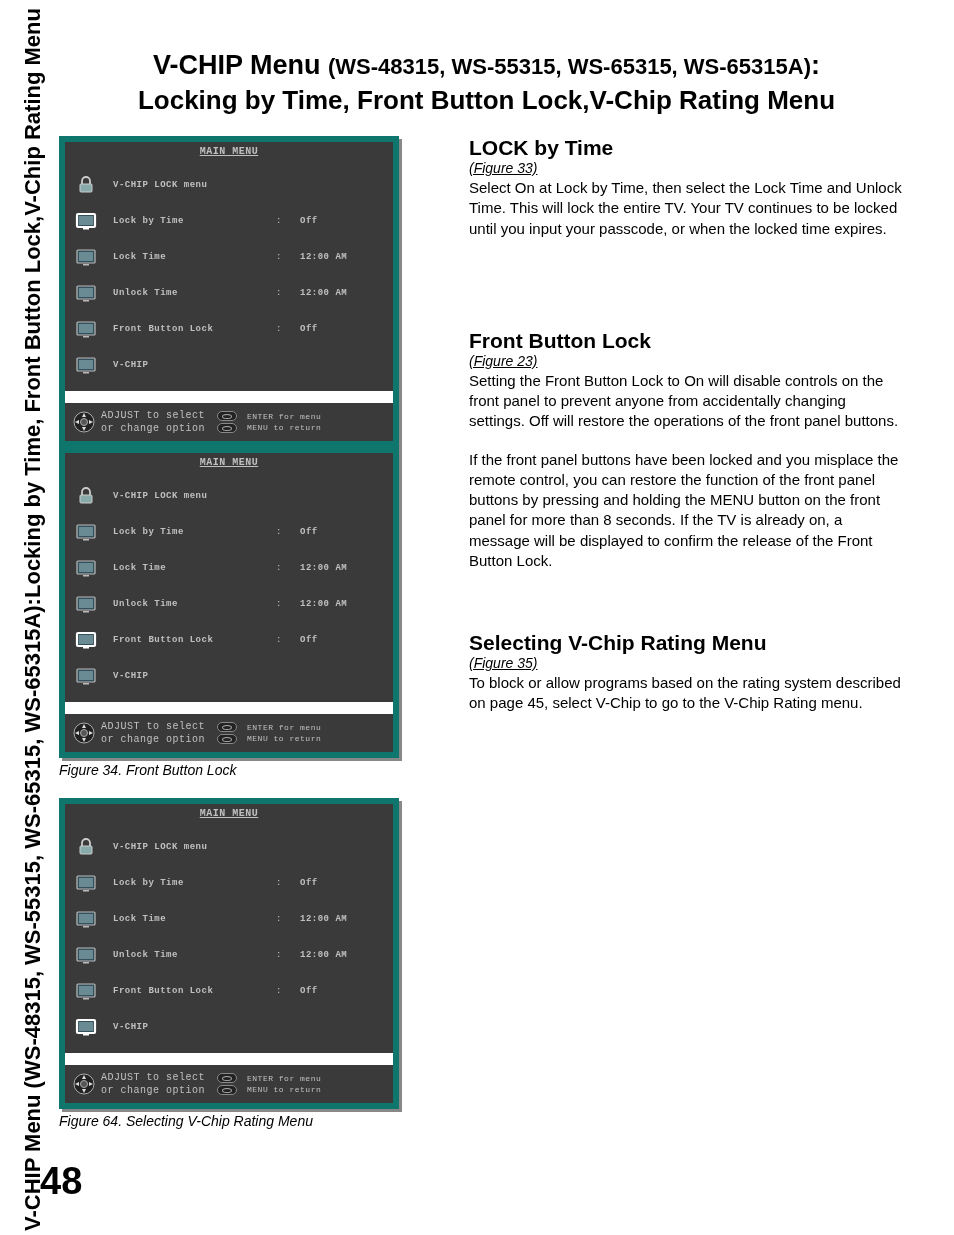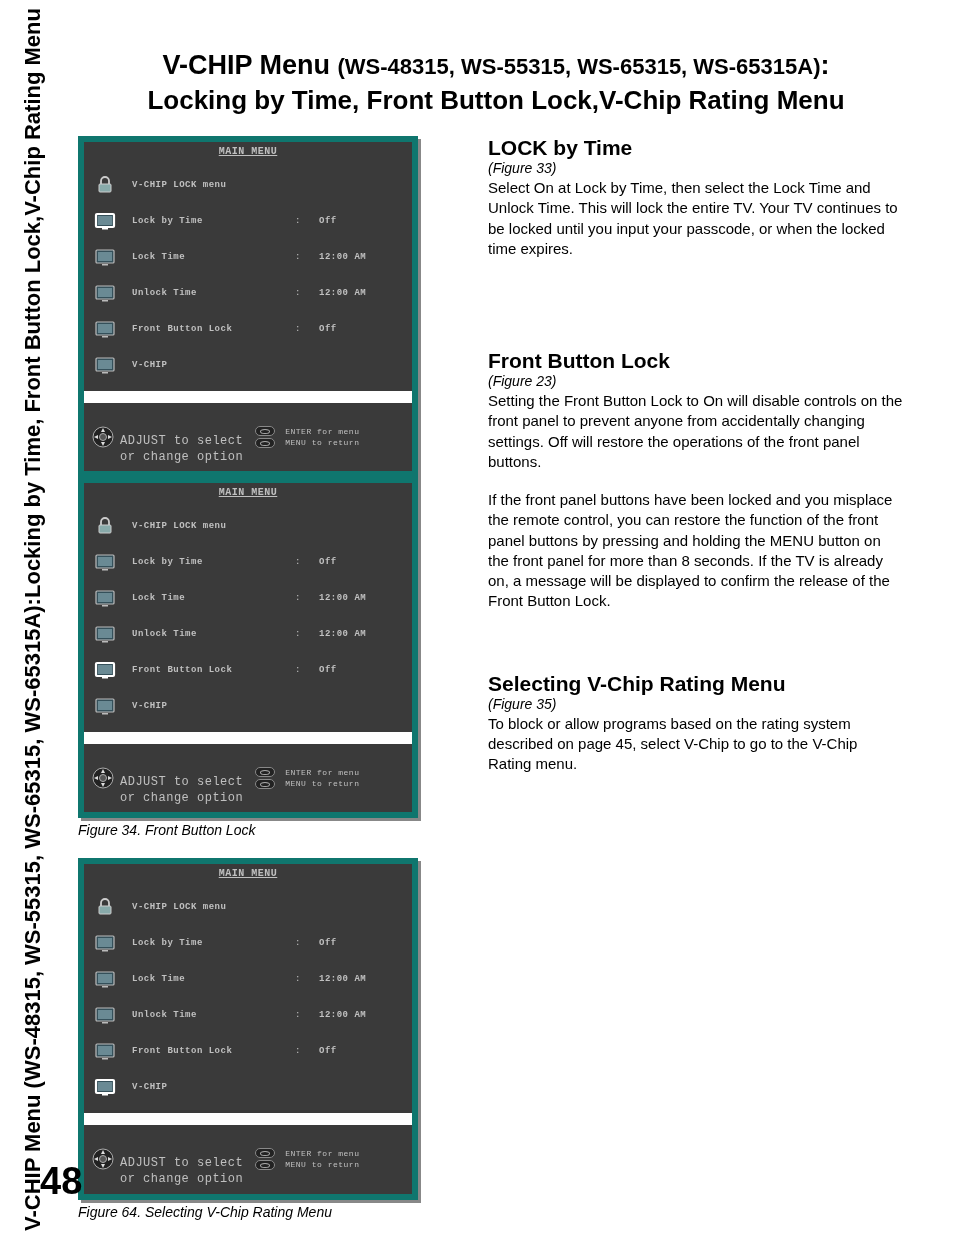--- a/index.html
+++ b/index.html
@@ -6,21 +6,21 @@
   body {
     font-family: Arial, Helvetica, sans-serif;
     background: #fff;
     width: 954px;
     height: 1235px;
     position: relative;
     color: #000;
   }
   .page {
     position: relative;
-    padding: 50px 50px 30px 48px;
+    padding: 50px 50px 30px 29px;
     height: 100%;
   }
   .title-block {
     text-align: center;
     margin-bottom: 20px;
     margin-left: 40px;
   }
   .title-line1 {
     font-weight: bold;
     font-size: 27px;
@@ -116,21 +116,21 @@
     padding: 6px 8px;
     display: flex;
     align-items: center;
     gap: 6px;
     font-size: 8px;
   }
   .footer-nav-icon {
     width: 22px; height: 22px;
     display: flex; align-items: center; justify-content: center;
   }
-  .footer-text-block { line-height: 1.3; font-size: 12px; margin-top: 25px; }
+  .footer-text-block { line-height: 1.3; font-size: 10px; }
   .footer-btn-stack {
     display: flex; flex-direction: column; gap: 2px;
     margin-left: 6px;
   }
   .footer-btn {
     width: 20px; height: 10px;
     background: #222; border: 1px solid #888; border-radius: 5px;
     display: flex; align-items: center; justify-content: center;
   }
   .footer-btn .oval {
@@ -145,20 +145,21 @@
   }
   .section-heading {
     font-weight: bold;
     font-size: 21px;
     margin-bottom: 0;
   }
   .fig-ref {
     font-style: italic;
     font-size: 14px;
     margin-bottom: 2px;
+    text-decoration: underline;
   }
   .body-text {
     font-size: 15px;
     line-height: 1.35;
     margin-bottom: 18px;
   }
   .section { margin-bottom: 90px; }
   .section:nth-child(2){margin-bottom:60px;}
   .page-number {
     position: absolute;

